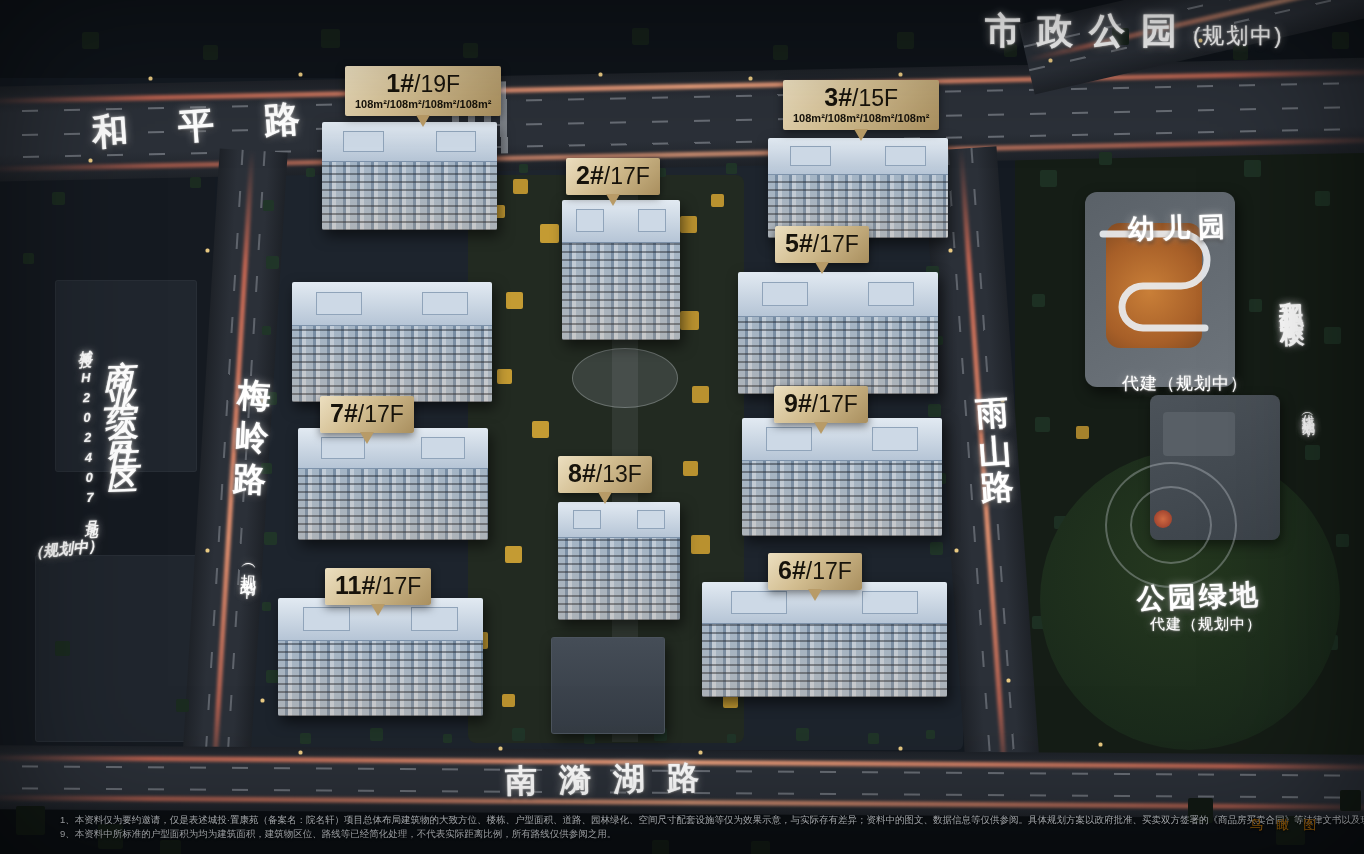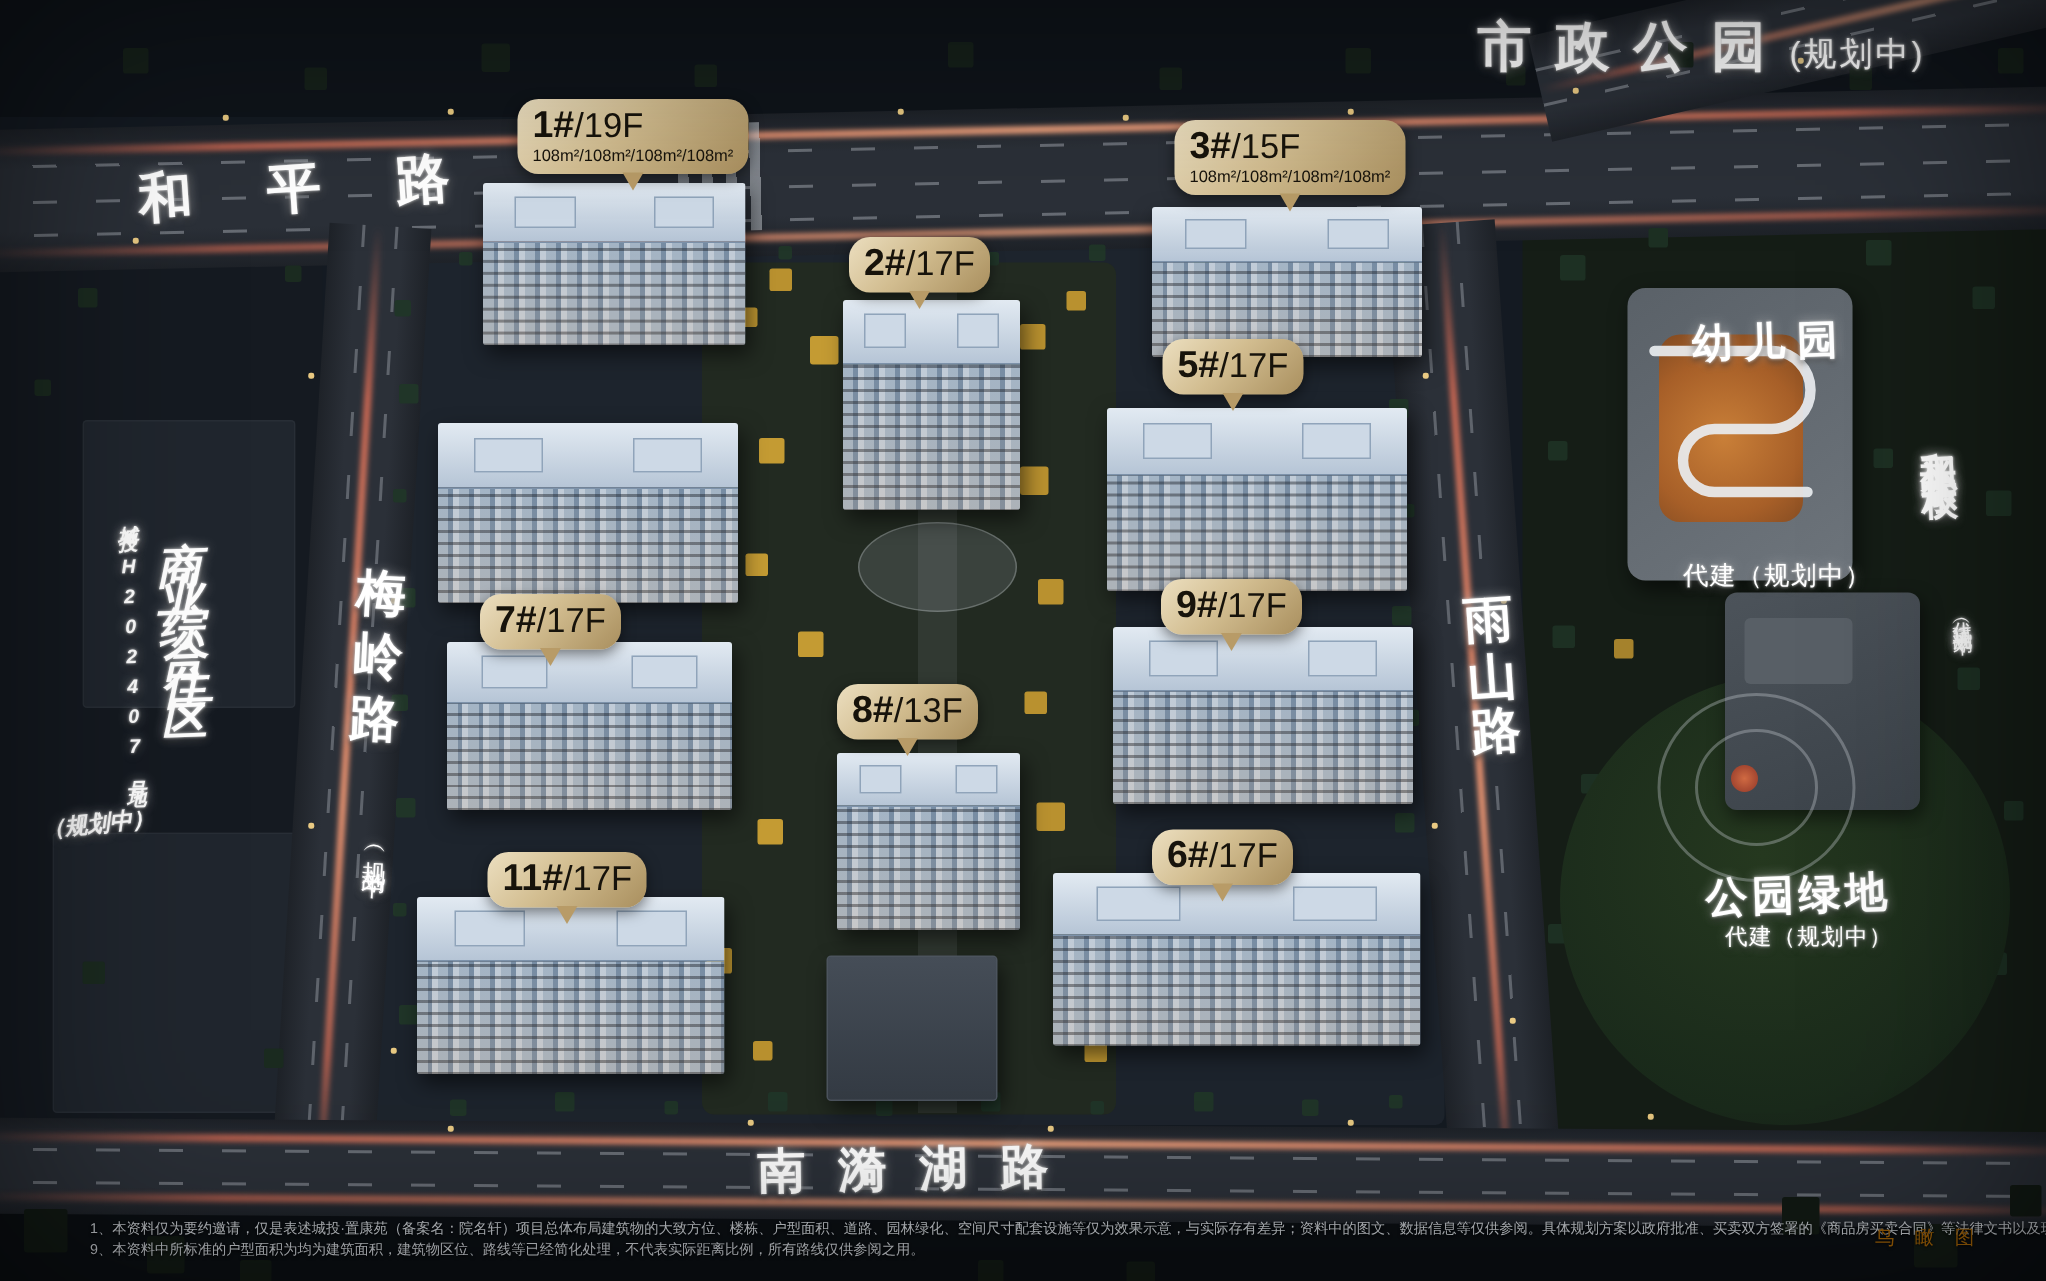--- a/index.html
+++ b/index.html
@@ -64,28 +64,28 @@
   .plaza{position:absolute;border-radius:50%;background:rgba(170,180,186,.18);border:1px solid rgba(220,226,230,.28);z-index:2;}
   .path-v{position:absolute;background:rgba(190,200,206,.10);z-index:2;}
 
   
   .glow{position:absolute;color:#fff;z-index:4;white-space:nowrap;
         text-shadow:0 0 8px rgba(255,255,255,.55),0 0 2px rgba(255,255,255,.85),0 2px 5px rgba(0,0,0,.75);}
   .glow .status{font-weight:400;}
   .vtext{writing-mode:vertical-rl;text-orientation:upright;white-space:normal;}
 
   
-  .tag{position:absolute;z-index:5;color:#17130b;padding:3px 10px 5px;border-radius:14px;
+  .tag{position:absolute;z-index:5;text-align:center;color:#17130b;padding:3px 10px 5px;border-radius:2px;
        background:linear-gradient(135deg,#ecdfc0 0%,#d2bd90 45%,#a98f5e 100%);
        box-shadow:0 3px 9px rgba(0,0,0,.5);}
   .tag::after{content:"";position:absolute;left:50%;bottom:-11px;transform:translateX(-50%);
        border:7px solid transparent;border-top:12px solid #b89b67;border-bottom:0;}
   .tag-main{font-size:25px;font-weight:700;line-height:1.15;}
   .tag-main .floor{font-weight:400;font-size:23px;}
-  .tag-areas{font-size:11px;font-weight:400;white-space:nowrap;line-height:1.2;}
+  .tag-areas{font-size:11px;font-weight:700;white-space:nowrap;line-height:1.2;}
   .tag-areas:empty{display:none;}
 
   
   .footer-text{position:absolute;color:#c3c7cc;font-size:9.5px;line-height:1.45;z-index:6;
         text-shadow:0 1px 2px rgba(0,0,0,.8);white-space:nowrap;}
   #view-label{position:absolute;color:#a16207;font-size:13px;letter-spacing:5px;z-index:6;
         text-shadow:0 1px 2px rgba(0,0,0,.8);}
 
   #vignette{position:absolute;inset:0;z-index:7;pointer-events:none;
         box-shadow:inset 0 0 140px rgba(0,0,0,.55);}

